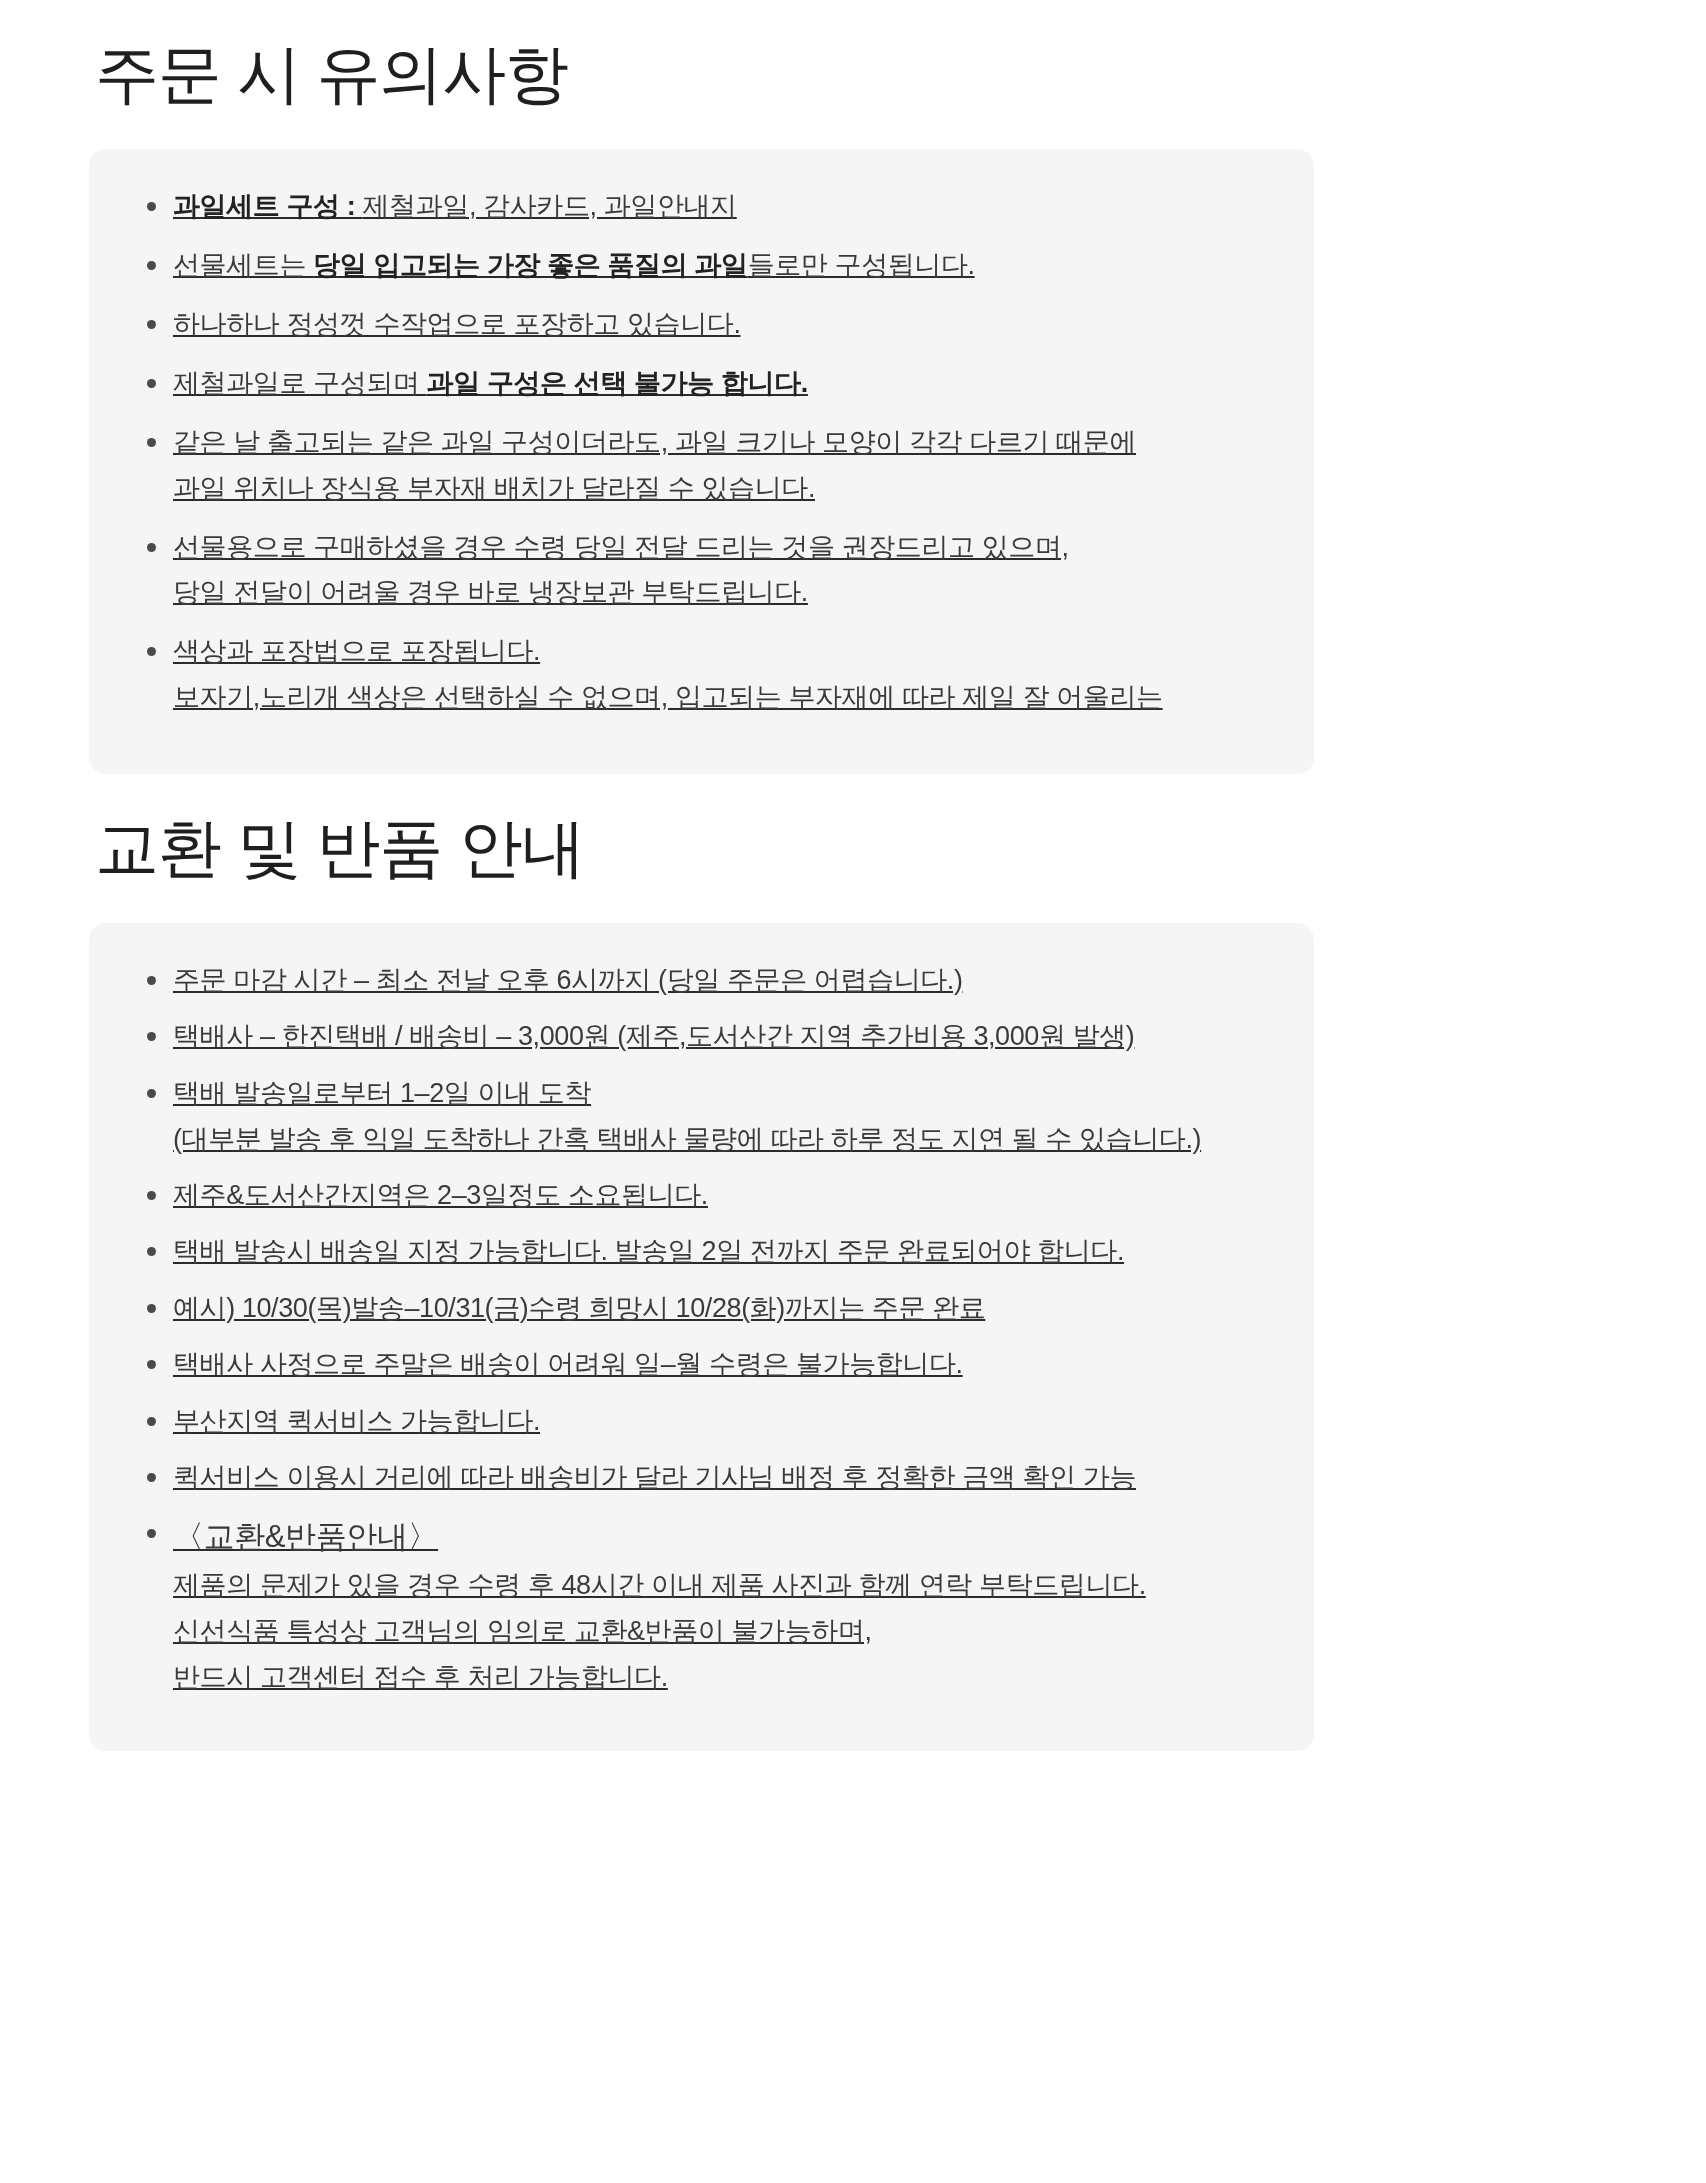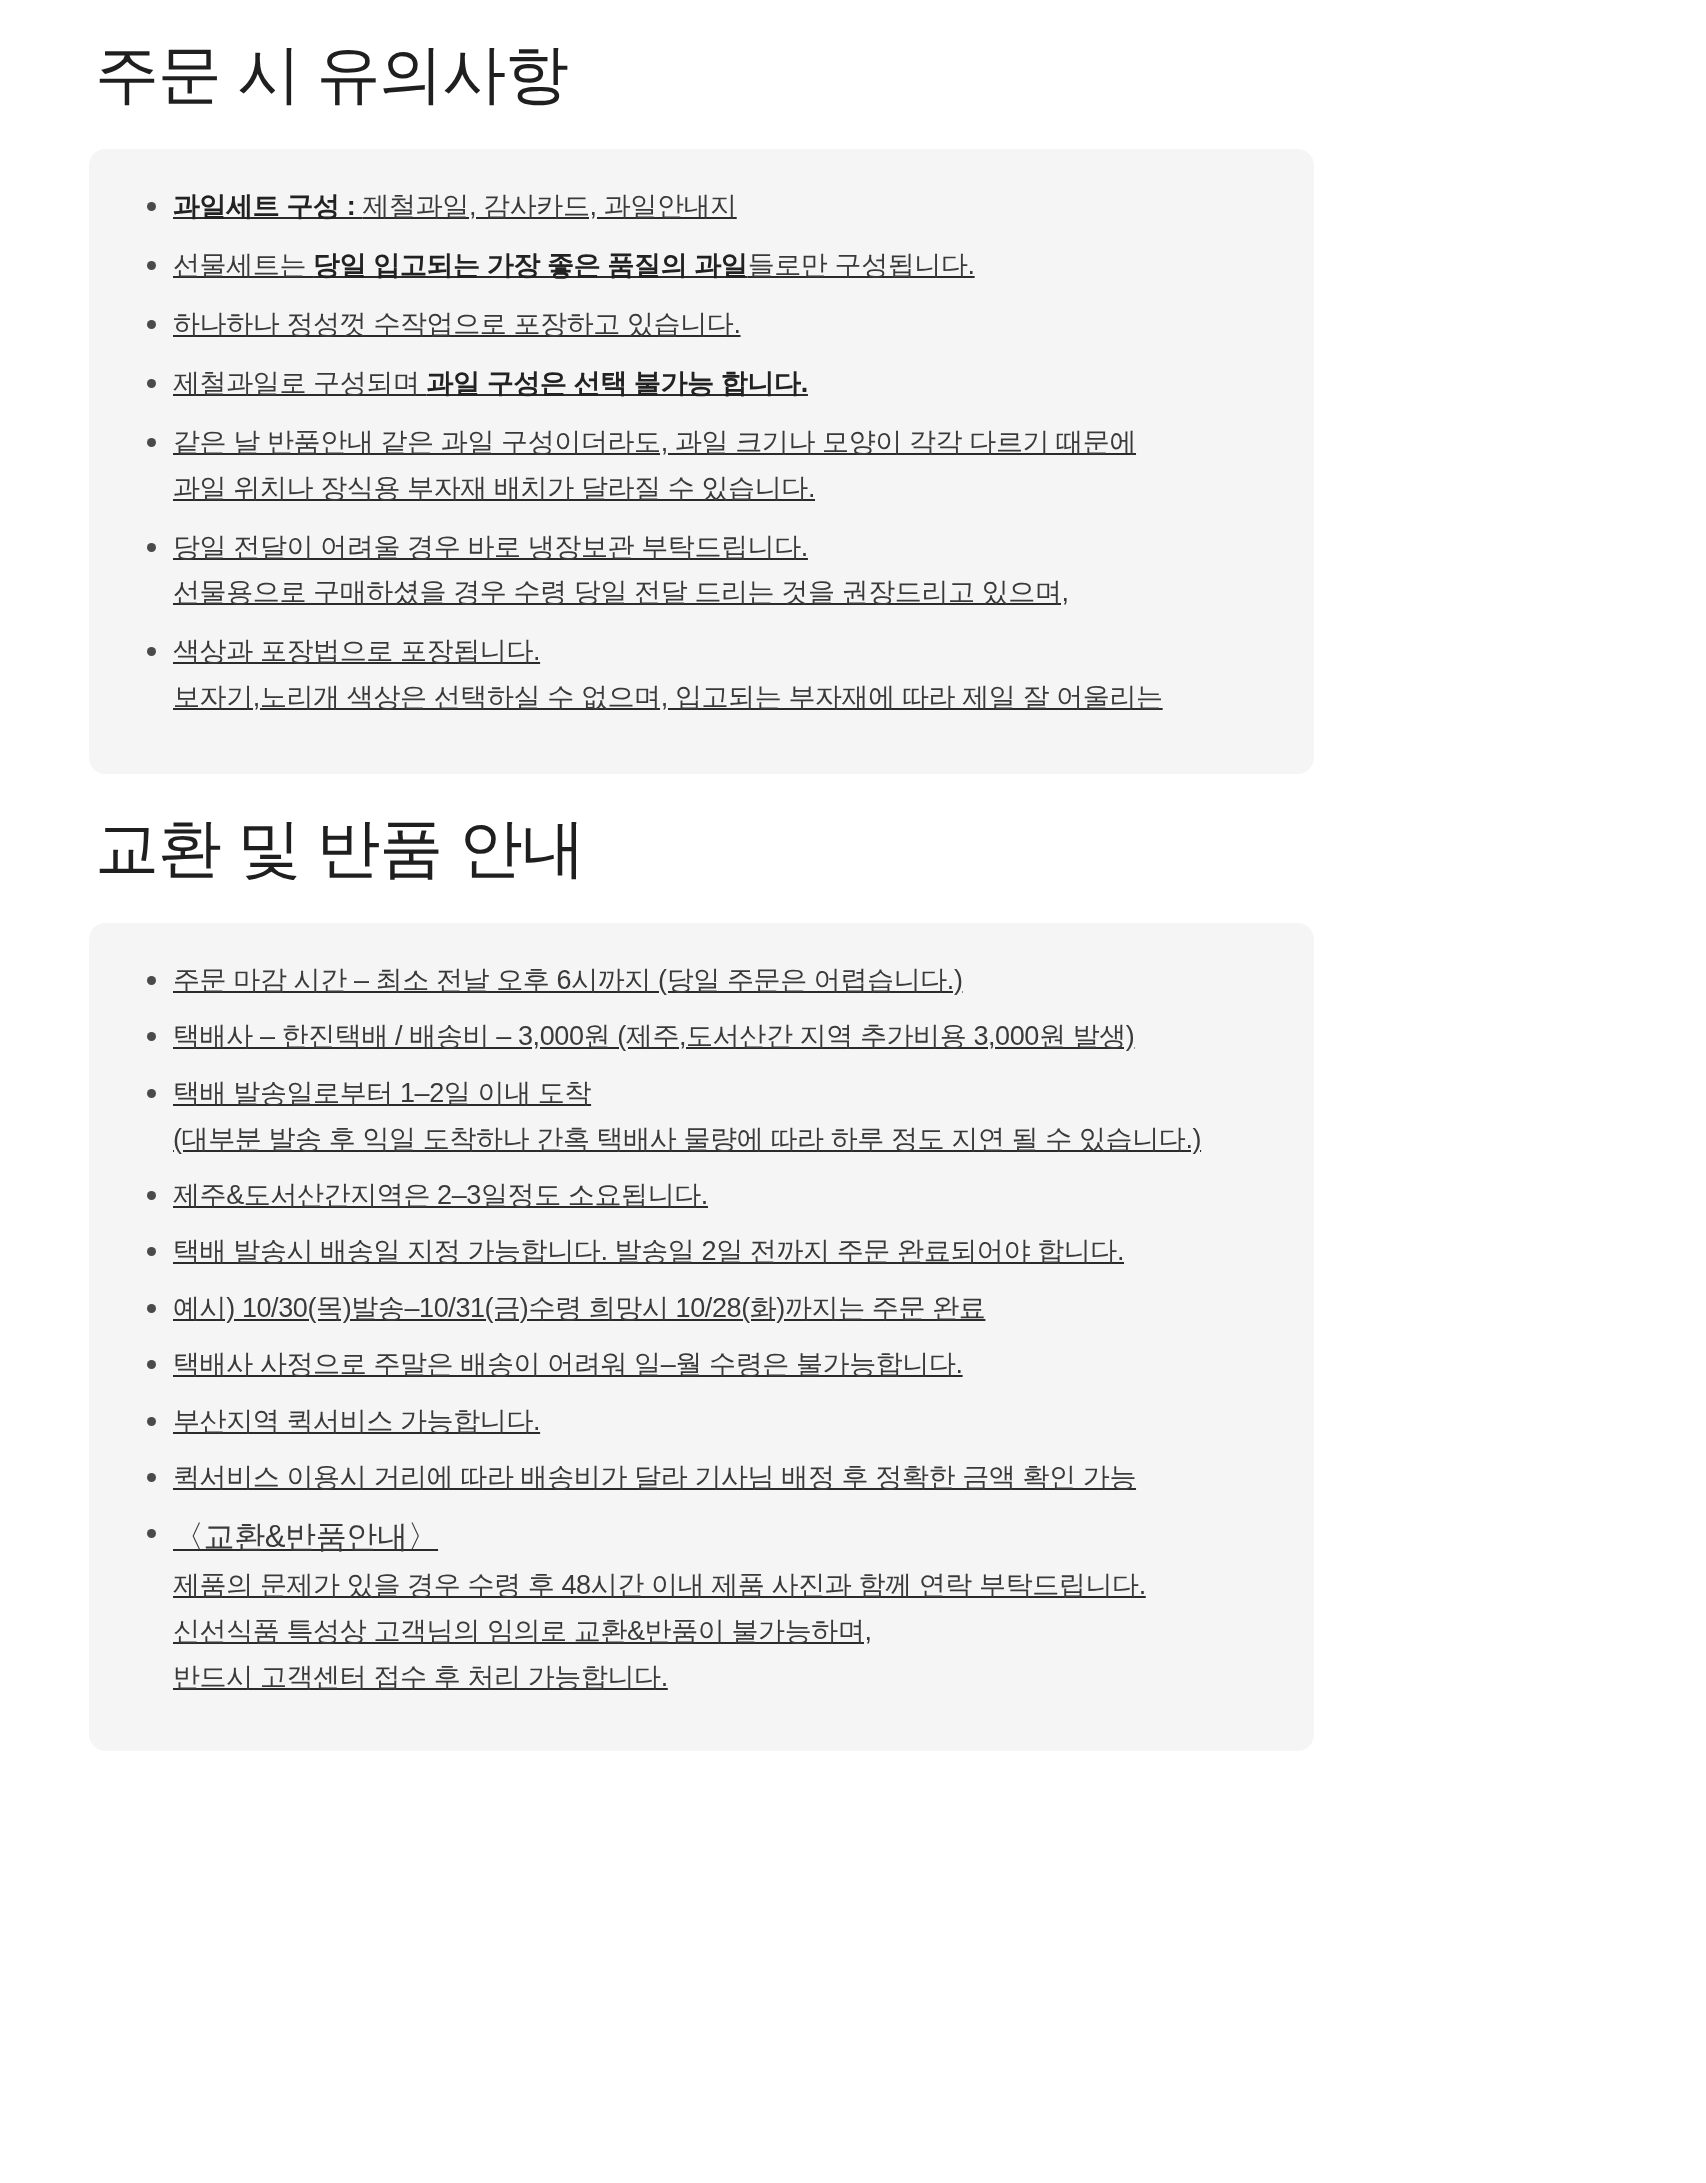--- a/index.html
+++ b/index.html
@@ -102,26 +102,26 @@
           <li class="bullet-item">
             <span class="line"><span>선물세트는 </span><span class="bold">당일 입고되는 가장 좋은 품질의 과일</span><span>들로만 구성됩니다.</span></span>
           </li>
           <li class="bullet-item">
             <span class="line"><span>하나하나 정성껏 수작업으로 포장하고 있습니다.</span></span>
           </li>
           <li class="bullet-item">
             <span class="line"><span>제철과일로 구성되며 </span><span class="bold">과일 구성은 선택 불가능 합니다.</span></span>
           </li>
           <li class="bullet-item">
-            <span class="line"><span>같은 날 반품안내 같은 과일 구성이더라도, 과일 크기나 모양이 각각 다르기 때문에</span></span>
+            <span class="line"><span>같은 날 출고되는 같은 과일 구성이더라도, 과일 크기나 모양이 각각 다르기 때문에</span></span>
             <span class="line"><span>과일 위치나 장식용 부자재 배치가 달라질 수 있습니다.</span></span>
           </li>
           <li class="bullet-item">
+            <span class="line"><span>선물용으로 구매하셨을 경우 수령 당일 전달 드리는 것을 권장드리고 있으며,</span></span>
             <span class="line"><span>당일 전달이 어려울 경우 바로 냉장보관 부탁드립니다.</span></span>
-            <span class="line"><span>선물용으로 구매하셨을 경우 수령 당일 전달 드리는 것을 권장드리고 있으며,</span></span>
           </li>
           <li class="bullet-item">
             <span class="line"><span>색상과 포장법으로 포장됩니다.</span></span>
             <span class="line"><span>보자기,노리개 색상은 선택하실 수 없으며, 입고되는 부자재에 따라 제일 잘 어울리는</span></span>
           </li>
         </ul>
     </div>
   </section>
 
   <section class="section">

